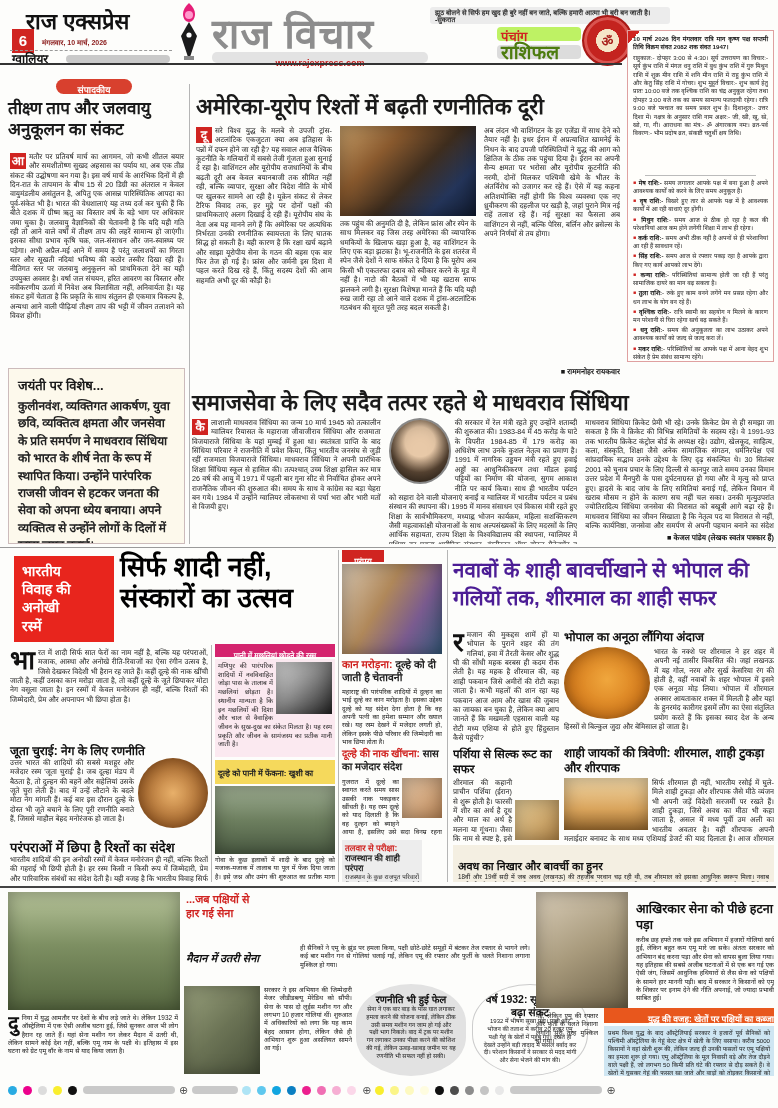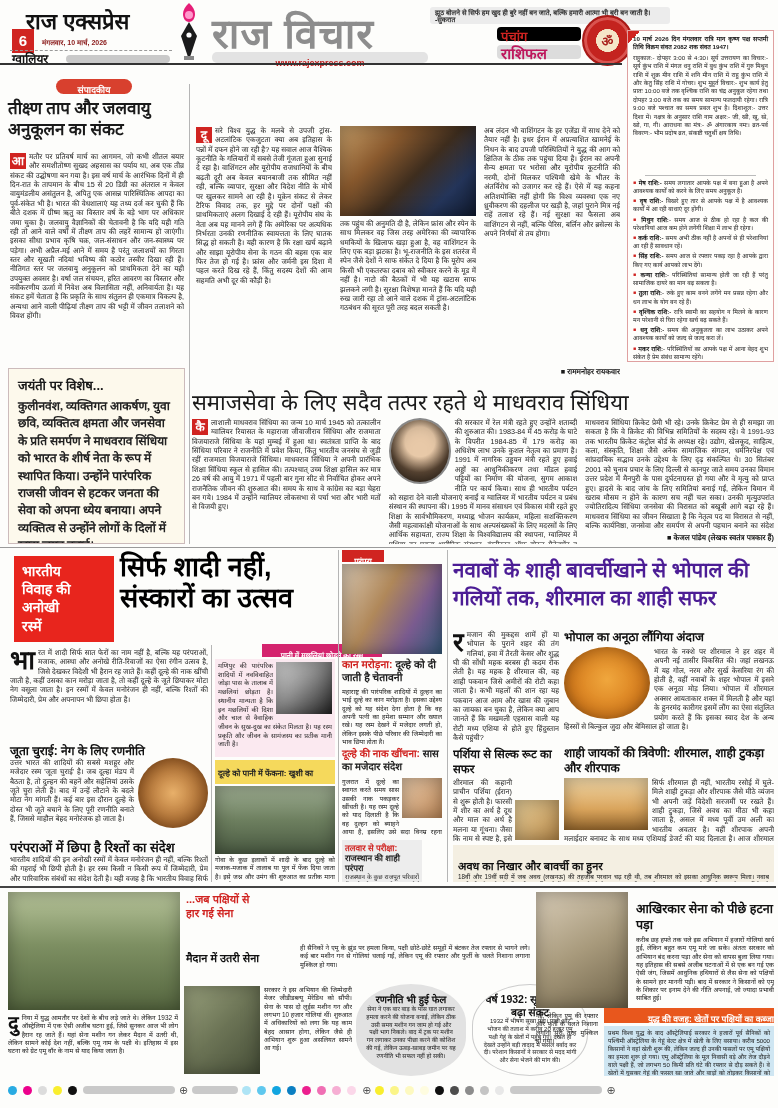--- a/index.html
+++ b/index.html
@@ -51,25 +51,25 @@
         <rect x="12" y="54" width="10" height="4" fill="#888"></rect>
       </svg>
     </div>
     <div class="abs" style="left:212px;top:4px;font-weight:bold;font-size:41px;color:#8d8d8d;letter-spacing:1px;">राज विचार</div>
     <div class="abs" style="left:212px;top:52px;width:216px;height:11px;background:#e3e3e3;border-radius:5px;text-align:center;">
       <span style="font-weight:bold;font-size:9px;color:#c01a1a;line-height:11px;">www.rajexpress.com</span>
     </div>
     <div class="abs" style="left:430px;top:7px;width:240px;height:17px;background:#ececec;border-radius:3px;padding:2px 5px;box-sizing:border-box;">
       <span style="font-size:6.8px;font-weight:bold;color:#333;line-height:1.1;display:block;">झूठ बोलने से सिर्फ हम खुद ही बुरे नहीं बन जाते, बल्कि हमारी आत्मा भी बुरी बन जाती है। -सुकरात</span>
     </div>
-    <div class="abs" style="left:497px;top:27px;width:80px;height:14px;background:#000000;border-radius:4px;text-align:left;padding-left:4px;">
+    <div class="abs" style="left:497px;top:27px;width:80px;height:14px;background:#bef264;border-radius:4px;text-align:left;padding-left:4px;">
       <span style="color:#d02421;font-weight:bold;font-size:13px;line-height:14px;">पंचांग</span>
     </div>
     <div class="abs" style="left:497px;top:45px;width:80px;height:14px;background:#dcdcdc;border-radius:4px;text-align:left;padding-left:4px;">
-      <span style="color:#be185d;font-weight:bold;font-size:15px;line-height:14px;">राशिफल</span>
+      <span style="color:#4d7c0f;font-weight:bold;font-size:19px;line-height:14px;">राशिफल</span>
     </div>
 
     <div class="abs" style="left:582px;top:15px;width:47px;height:47px;border-radius:50%;background:radial-gradient(circle,#f5e6c8 0 34%,#c4231f 35% 100%);border:2px solid #a81a17;box-shadow:inset 0 0 0 3px #d9534f;">
       <div style="position:absolute;left:50%;top:50%;transform:translate(-50%,-50%);color:#a8201c;font-size:13px;font-weight:bold;">ॐ</div>
     </div>
     <div class="abs" style="left:0;top:63px;width:622px;height:2px;background:#333;"></div>
   </div>
 
   <div class="abs" style="left:627px;top:30px;width:147px;height:332px;border:1px solid #dfa0a0;box-sizing:border-box;padding:4px 5px;overflow:hidden;background:#fffefb;">
     <div class="abs" style="left:-1px;top:-1px;width:14px;height:14px;background:linear-gradient(135deg,#d02421 50%,transparent 50%);"></div>
@@ -94,40 +94,41 @@
   <div class="abs" style="left:56px;top:79px;width:76px;height:15px;background:#d8402e;border-radius:8px;text-align:center;">
     <span style="color:#fff;font-weight:bold;font-size:9px;line-height:15px;">संपादकीय</span>
   </div>
   <div class="abs center" style="left:8px;top:98px;width:177px;font-weight:bold;font-size:17px;line-height:1.25;font-family:'Liberation Serif','DejaVu Serif',serif;">तीक्ष्ण ताप और जलवायु अनुकूलन का संकट</div>
   <div class="abs just body-txt" style="left:10px;top:152px;width:174px;height:208px;">
     <span class="dropcap-box">आ</span><span>मतौर पर प्रतिवर्ष मार्च का आगमन, जो कभी शीतल बयार और समशीतोष्ण सुखद अहसास का पर्याय था, अब एक तीव्र संकट की उद्घोषणा बन गया है। इस वर्ष मार्च के आरंभिक दिनों में ही दिन-रात के तापमान के बीच 15 से 20 डिग्री का अंतराल न केवल वायुमंडलीय असंतुलन है, अपितु एक आसन्न पारिस्थितिक आपदा का पूर्व-संकेत भी है। भारत की वेधशालाएं यह तथ्य दर्ज कर चुकी हैं कि बीते दशक में ग्रीष्म ऋतु का विस्तार वर्ष के बड़े भाग पर अधिकार जमा चुका है। जलवायु वैज्ञानिकों की चेतावनी है कि यदि यही गति रही तो आने वाले वर्षों में तीक्ष्ण ताप की लहरें सामान्य हो जाएंगी। इसका सीधा प्रभाव कृषि चक्र, जल-संसाधन और जन-स्वास्थ्य पर पड़ेगा। अभी अप्रैल-मई आने में समय है परंतु जलाशयों का गिरता स्तर और सूखती नदियां भविष्य की कठोर तस्वीर दिखा रही हैं। नीतिगत स्तर पर जलवायु अनुकूलन को प्राथमिकता देने का यही उपयुक्त अवसर है। वर्षा जल संचयन, हरित आवरण का विस्तार और नवीकरणीय ऊर्जा में निवेश अब विलासिता नहीं, अनिवार्यता है। यह संकट हमें चेताता है कि प्रकृति के साथ संतुलन ही एकमात्र विकल्प है, अन्यथा आने वाली पीढ़ियां तीक्ष्ण ताप की भट्टी में जीवन तलाशने को विवश होंगी।</span>
   </div>
 
   <div class="abs vline" style="left:189px;top:84px;height:460px;"></div>
 
+  <div class="abs center" style="left:196px;top:90px;width:424px;font-weight:bold;font-size:22px;white-space:nowrap;">अमेरिका-यूरोप रिश्तों में बढ़ती रणनीतिक दूरी</div>
   <div class="abs cols" style="left:196px;top:126px;width:424px;height:256px;">
     <div class="col just body-txt">
       <span class="dropcap-box">दू</span><span>सरे विश्व युद्ध के मलबे से उपजी ट्रांस-अटलांटिक एकजुटता क्या अब इतिहास के पन्नों में दफन होने जा रही है? यह सवाल आज वैश्विक कूटनीति के गलियारों में सबसे तेजी गूंजता हुआ सुनाई दे रहा है। वाशिंगटन और यूरोपीय राजधानियों के बीच बढ़ती दूरी अब केवल बयानबाजी तक सीमित नहीं रही, बल्कि व्यापार, सुरक्षा और विदेश नीति के मोर्चे पर खुलकर सामने आ रही है। यूक्रेन संकट से लेकर टैरिफ विवाद तक, हर मुद्दे पर दोनों पक्षों की प्राथमिकताएं अलग दिखाई दे रही हैं। यूरोपीय संघ के नेता अब यह मानने लगे हैं कि अमेरिका पर अत्यधिक निर्भरता उनकी रणनीतिक स्वायत्तता के लिए घातक सिद्ध हो सकती है। यही कारण है कि रक्षा खर्च बढ़ाने और साझा यूरोपीय सेना के गठन की बहस एक बार फिर तेज हो गई है। फ्रांस और जर्मनी इस दिशा में पहल करते दिख रहे हैं, किंतु सदस्य देशों की आम सहमति अभी दूर की कौड़ी है।</span>
     </div>
     <div class="col">
       <div class="photo" style="width:100%;height:90px;background:linear-gradient(135deg,#c8a06a 0%,#8a5a2e 30%,#3e2d1e 55%,#24355a 78%,#101a2e 100%);margin-bottom:3px;"></div>
       <div class="just body-txt" style="height:160px;overflow:hidden;">तक पहुंच की अनुमति दी है, लेकिन फ्रांस और स्पेन के साथ मिलकर वह जिस तरह अमेरिका की व्यापारिक धमकियों के खिलाफ खड़ा हुआ है, वह वाशिंगटन के लिए एक बड़ा झटका है। भू-राजनीति के इस शतरंज में स्पेन जैसे देशों ने साफ संकेत दे दिया है कि यूरोप अब किसी भी एकतरफा दबाव को स्वीकार करने के मूड में नहीं है। नाटो की बैठकों में भी यह खटास साफ झलकने लगी है। सुरक्षा विशेषज्ञ मानते हैं कि यदि यही रुख जारी रहा तो आने वाले दशक में ट्रांस-अटलांटिक गठबंधन की सूरत पूरी तरह बदल सकती है।</div>
     </div>
     <div class="col">
       <div class="just body-txt" style="height:238px;overflow:hidden;">अब लंदन भी वाशिंगटन के हर एजेंडा में साथ देने को तैयार नहीं है। इधर ईरान में अप्रत्याशित खामनेई के निधन के बाद उपजी परिस्थितियों ने युद्ध की आग को क्षितिज के ठीक तक पहुंचा दिया है। ईरान का अपनी सैन्य क्षमता पर भरोसा और यूरोपीय कूटनीति की नरमी, दोनों मिलकर पश्चिमी खेमे के भीतर के अंतर्विरोध को उजागर कर रहे हैं। ऐसे में यह कहना अतिशयोक्ति नहीं होगी कि विश्व व्यवस्था एक नए ध्रुवीकरण की दहलीज पर खड़ी है, जहां पुराने मित्र नई राहें तलाश रहे हैं। नई सुरक्षा का फैसला अब वाशिंगटन से नहीं, बल्कि पेरिस, बर्लिन और ब्रसेल्स के अपने निर्णयों से तय होगा।</div>
       <div class="byline">■ राममनोहर रायकवार</div>
     </div>
   </div>
 
   <div class="abs" style="left:8px;top:368px;width:177px;height:176px;background:#fdf9ec;border:1px solid #cbb;box-sizing:border-box;padding:7px 9px;overflow:hidden;">
     <div style="font-weight:bold;font-size:13px;margin-bottom:4px;">जयंती पर विशेष...</div>
     <div class="center" style="font-family:'Liberation Serif','DejaVu Serif',serif;font-weight:bold;font-size:12px;line-height:1.45;color:#222;">कुलीनवंश, व्यक्तिगत आकर्षण, युवा छवि, व्यक्तित्व क्षमता और जनसेवा के प्रति समर्पण ने माधवराव सिंधिया को भारत के शीर्ष नेता के रूप में स्थापित किया। उन्होंने पारंपरिक राजसी जीवन से हटकर जनता की सेवा को अपना ध्येय बनाया। अपने व्यक्तित्व से उन्होंने लोगों के दिलों में खास जगह बनाई।</div>
   </div>
 
-  <div class="abs center" style="left:192px;top:386px;width:582px;font-weight:normal;font-size:22px;white-space:nowrap;">समाजसेवा के लिए सदैव तत्पर रहते थे माधवराव सिंधिया</div>
+  <div class="abs center" style="left:192px;top:386px;width:582px;font-weight:bold;font-size:22px;white-space:nowrap;">समाजसेवा के लिए सदैव तत्पर रहते थे माधवराव सिंधिया</div>
   <div class="abs cols" style="left:192px;top:418px;width:582px;height:126px;">
     <div class="col just body-txt">
       <span class="dropcap-box">कै</span><span>लाशाली माधवराव सिंधिया का जन्म 10 मार्च 1945 को तत्कालीन ग्वालियर रियासत के महाराजा जीवाजीराव सिंधिया और राजमाता विजयाराजे सिंधिया के यहां मुम्बई में हुआ था। स्वतंत्रता प्राप्ति के बाद सिंधिया परिवार ने राजनीति में प्रवेश किया, किंतु भारतीय जनसंघ से जुड़ी रहीं राजमाता विजयाराजे सिंधिया। माधवराव सिंधिया ने अपनी प्रारंभिक शिक्षा सिंधिया स्कूल से हासिल की। तत्पश्चात् उच्च शिक्षा हासिल कर मात्र 26 वर्ष की आयु में 1971 में पहली बार गुना सीट से निर्वाचित होकर अपने राजनैतिक जीवन की शुरुआत की। समय के साथ वे कांग्रेस का बड़ा चेहरा बन गये। 1984 में उन्होंने ग्वालियर लोकसभा से पर्चा भरा और भारी मतों से विजयी हुए।</span>
     </div>
     <div class="col just body-txt">
       <div class="photo" style="float:left;width:58px;height:62px;border-radius:50%;margin:0 4px 2px 0;background:radial-gradient(circle at 50% 35%,#e8c9a8 0 30%,#5a4634 62%,#2b2118 100%);border:2px solid #888;"></div>
       <span>की सरकार में रेल मंत्री रहते हुए उन्होंने शताब्दी की शुरुआत की। 1983-84 में 45 करोड़ के घाटे के विपरीत 1984-85 में 179 करोड़ का अधिशेष लाभ उनके कुशल नेतृत्व का प्रमाण है। 1991 में नागरिक उड्डयन मंत्री रहते हुए हवाई अड्डों का आधुनिकीकरण तथा मॉडल हवाई पट्टियों का निर्माण की योजना, सुगम आकाश नीति पर कार्य किया। साथ ही भारतीय पर्यटन को सहारा देने वाली योजनाएं बनाईं व ग्वालियर में भारतीय पर्यटन व प्रबंध संस्थान की स्थापना की। 1995 में मानव संसाधन एवं विकास मंत्री रहते हुए शिक्षा के सार्वभौमिकरण, मध्याह्न भोजन कार्यक्रम, महिला सशक्तिकरण जैसी महत्वाकांक्षी योजनाओं के साथ अल्पसंख्यकों के लिए मदरसों के लिए आर्थिक सहायता, राज्य शिक्षा के विश्वविद्यालय की स्थापना, ग्वालियर में एशिया का पहला शारीरिक संस्थान, इंस्टीट्यूट ऑफ होटल मैनेजमेंट व पश्चिम रेलवे को सबसे बड़ी शताब्दी शिक्षा परियोजना दी।</span>
     </div>
     <div class="col">
       <div class="just body-txt" style="height:112px;overflow:hidden;">माधवराव सिंधिया क्रिकेट प्रेमी भी रहे। उनके क्रिकेट प्रेम से ही समझा जा सकता है कि वे क्रिकेट की विभिन्न समितियों के सदस्य रहे। वे 1991-93 तक भारतीय क्रिकेट कंट्रोल बोर्ड के अध्यक्ष रहे। उद्योग, खेलकूद, साहित्य, कला, संस्कृति, शिक्षा जैसे अनेक सामाजिक संगठन, धर्मनिरपेक्ष एवं सांप्रदायिक सद्भाव उनके उद्देश्य के लिए दृढ़ संकल्पित थे। 30 सितंबर 2001 को चुनाव प्रचार के लिए दिल्ली से कानपुर जाते समय उनका विमान उत्तर प्रदेश में मैनपुरी के पास दुर्घटनाग्रस्त हो गया और वे मृत्यु को प्राप्त हुए। हादसे के बाद जांच के लिए समितियां बनाई गईं, लेकिन विमान में खराब मौसम न होने के कारण सच नहीं चल सका। उनकी मृत्युउपरांत ज्योतिरादित्य सिंधिया जनसेवा की विरासत को बखूबी आगे बढ़ा रहे हैं। माधवराव सिंधिया का जीवन सिखाता है कि नेतृत्व पद या विरासत से नहीं, बल्कि कार्यनिष्ठा, जनसेवा और समर्पण से अपनी पहचान बनाने का संदेश देता है।</div>
@@ -153,21 +154,21 @@
   <div class="abs subhead" style="left:10px;top:742px;width:198px;font-size:12px;">जूता चुराई: नेग के लिए रणनीति</div>
   <div class="abs just body-txt" style="left:10px;top:758px;width:198px;height:78px;">
     <div class="photo" style="float:right;width:70px;height:70px;border-radius:50%;margin:0 0 2px 4px;background:radial-gradient(circle,#e8b06a,#a6652a 70%,#6e3d14);"></div>
     <span>उत्तर भारत की शादियों की सबसे मशहूर और मजेदार रस्म 'जूता चुराई' है। जब दूल्हा मंडप में बैठता है, तो दुल्हन की बहनें और सहेलियां उसके जूते चुरा लेती हैं। बाद में उन्हें लौटाने के बदले मोटा नेग मांगती हैं। कई बार इस दौरान दूल्हे के दोस्त भी जूते बचाने के लिए पूरी रणनीति बनाते हैं, जिससे माहौल बेहद मनोरंजक हो जाता है।</span>
   </div>
   <div class="abs subhead" style="left:10px;top:838px;width:198px;font-size:13px;">परंपराओं में छिपा है रिश्तों का संदेश</div>
   <div class="abs just body-txt" style="left:10px;top:855px;width:198px;height:27px;">भारतीय शादियों की इन अनोखी रस्मों में केवल मनोरंजन ही नहीं, बल्कि रिश्तों की गहराई भी छिपी होती है। हर रस्म किसी न किसी रूप में जिम्मेदारी, प्रेम और पारिवारिक संबंधों का संदेश देती है। यही वजह है कि भारतीय विवाह सिर्फ एक संस्कार नहीं, बल्कि परंपराओं और भावनाओं का जीवंत उत्सव बन जाता है।</div>
 
   <div class="abs vline" style="left:211px;top:645px;height:237px;"></div>
 
-  <div class="abs" style="left:215px;top:644px;width:120px;height:13px;background:#d4246e;text-align:center;margin-left:47px;">
+  <div class="abs" style="left:215px;top:644px;width:120px;height:13px;background:#d4246e;text-align:center;">
     <span style="color:#fff;font-weight:bold;font-size:7.4px;line-height:13px;">पानी में मछलियां छोड़ने की रस्म</span>
   </div>
   <div class="abs just" style="left:215px;top:659px;width:120px;height:98px;background:#fbe9f0;padding:3px;box-sizing:border-box;font-size:6.6px;line-height:1.32;">
     <div class="photo" style="float:right;width:56px;height:52px;margin:0 0 2px 3px;background:linear-gradient(135deg,#ddd,#999 40%,#555 75%,#222);"></div>
     <span>मणिपुर की पारंपरिक शादियों में नवविवाहित जोड़ा पास के तालाब में मछलियां छोड़ता है। स्थानीय मान्यता है कि इन मछलियों की दिशा और चाल से वैवाहिक जीवन के सुख-दुख का संकेत मिलता है। यह रस्म प्रकृति और जीवन के सामंजस्य का प्रतीक मानी जाती है।</span>
   </div>
   <div class="abs" style="left:215px;top:760px;width:120px;height:24px;background:#f5d95c;padding:2px 3px;box-sizing:border-box;">
     <span style="font-weight:bold;font-size:8px;line-height:1.2;color:#222;">दूल्हे को पानी में फेंकना: खुशी का अनोखा अंदाज</span>
   </div>
   <div class="abs photo" style="left:215px;top:786px;width:120px;height:68px;background:linear-gradient(180deg,#9fae92,#6d7f5f 50%,#4a5a42);"></div>
@@ -230,21 +231,21 @@
   </div>
 
   <div class="abs" style="left:0;top:886px;width:776px;height:2px;background:#444;"></div>
 
   <div class="abs photo" style="left:8px;top:892px;width:172px;height:118px;background:linear-gradient(180deg,#b7c49a,#7d8f62 45%,#55663f);"></div>
   <div class="abs just tiny-txt" style="left:8px;top:1014px;width:170px;height:60px;">
     <span class="dropcap-big" style="font-size:20px;">दु</span><span>निया में युद्ध आमतौर पर देशों के बीच लड़े जाते थे। लेकिन 1932 में ऑस्ट्रेलिया में एक ऐसी अजीब घटना हुई, जिसे सुनकर आज भी लोग हैरान रह जाते हैं। यहां सेना मशीन गन लेकर मैदान में उतरी थी, लेकिन सामने कोई देश नहीं, बल्कि एमू नाम के पक्षी थे। इतिहास में इस घटना को ग्रेट एमू वॉर के नाम से याद किया जाता है।</span>
   </div>
   <div class="abs red" style="left:186px;top:892px;width:70px;font-weight:bold;font-size:11px;line-height:1.3;">...जब पक्षियों से हार गई सेना</div>
   <div class="abs just tiny-txt" style="left:300px;top:944px;width:230px;height:38px;">ही सैनिकों ने एमू के झुंड पर हमला किया, पक्षी छोटे-छोटे समूहों में बंटकर तेज रफ्तार से भागने लगे। कई बार मशीन गन से गोलियां चलाई गईं, लेकिन एमू की रफ्तार और फुर्ती के चलते निशाना लगाना मुश्किल हो गया।</div>
-  <div class="abs subhead" style="left:186px;top:950px;width:110px;font-size:11px;">मैदान में उतरी सेना</div>
+  <div class="abs subhead" style="left:186px;top:950px;width:110px;font-size:11px;font-style:italic;">मैदान में उतरी सेना</div>
   <div class="abs photo" style="left:184px;top:986px;width:76px;height:88px;background:linear-gradient(135deg,#9aa27e,#6b7355 50%,#474f38);"></div>
   <div class="abs just tiny-txt" style="left:264px;top:986px;width:88px;height:88px;">सरकार ने इस अभियान की जिम्मेदारी मेजर जीडीडब्ल्यू मेरेडिथ को सौंपी। सेना के पास दो लुईस मशीन गन और लगभग 10 हजार गोलियां थीं। शुरुआत में अधिकारियों को लगा कि यह काम बेहद आसान होगा, लेकिन जैसे ही अभियान शुरू हुआ असलियत सामने आ गई।</div>
   <div class="abs" style="left:356px;top:984px;width:110px;height:92px;background:#e2e2e2;border-radius:50% / 42%;padding:8px 10px;box-sizing:border-box;text-align:center;overflow:hidden;">
     <div class="subhead" style="font-size:10px;">रणनीति भी हुई फेल</div>
     <div style="font-size:6px;line-height:1.3;">सेना ने एक बार बाड़ के पास घात लगाकर हमला करने की योजना बनाई, लेकिन ठीक उसी समय मशीन गन जाम हो गई और पक्षी भाग निकले। बाद में ट्रक पर मशीन गन लगाकर उनका पीछा करने की कोशिश की गई, लेकिन ऊबड़-खाबड़ जमीन पर यह रणनीति भी सफल नहीं हो सकी।</div>
   </div>
   <div class="abs" style="left:472px;top:984px;width:116px;height:92px;border:1px solid #ccc;border-radius:50% / 45%;padding:8px 10px;box-sizing:border-box;text-align:center;overflow:hidden;">
     <div class="subhead" style="font-size:10.5px;line-height:1.2;">वर्ष 1932: सूखे के बाद बढ़ा संकट</div>
     <div style="font-size:6px;line-height:1.3;">1932 में भीषण सूखा पड़ा। पानी और भोजन की तलाश में करीब 20 हजार एमू पक्षी गेहूं के खेतों में पहुंच गए। देखते ही देखते उन्होंने बड़ी तादाद में फसल बर्बाद कर दी। परेशान किसानों ने सरकार से मदद मांगी और सेना भेजने की मांग की।</div>
   </div>

